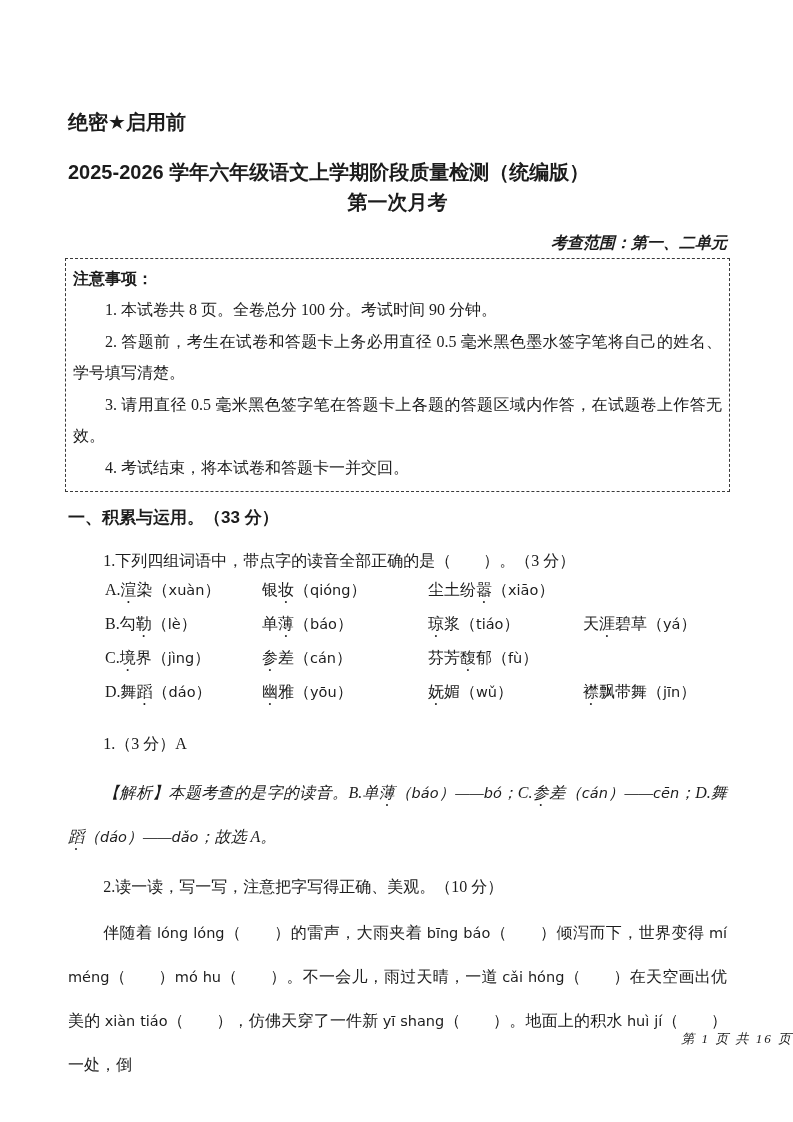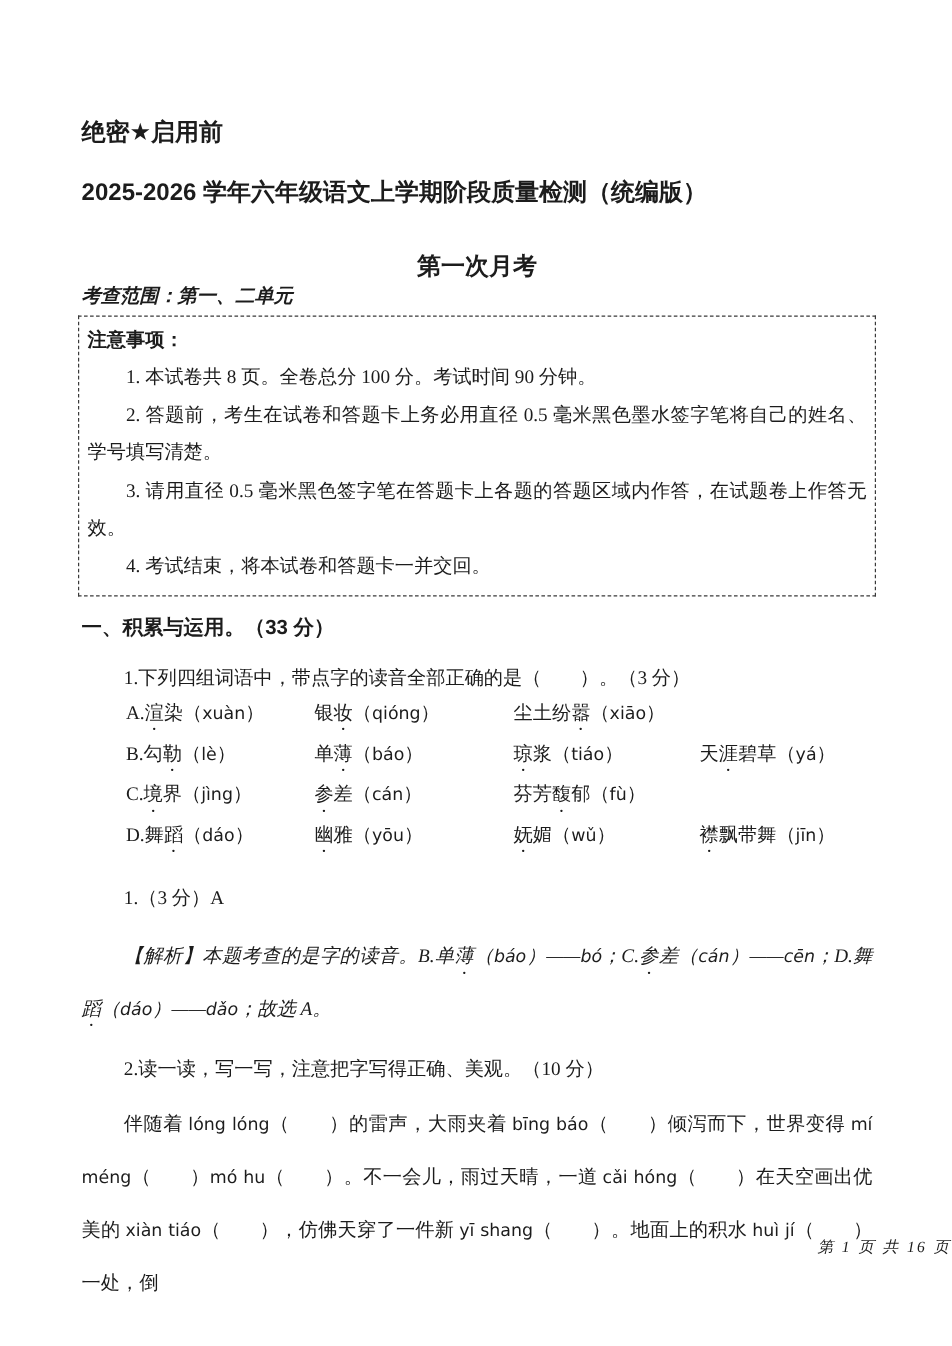--- a/index.html
+++ b/index.html
@@ -18,24 +18,24 @@
   }
   .hei { font-family: "Liberation Sans", "DejaVu Sans", sans-serif; font-weight: bold; }
   .kai { font-style: italic; }
   .py  { font-family: "DejaVu Sans", "Liberation Sans", sans-serif; font-size: 14.5px; }
   .dot {
     -webkit-text-emphasis: filled dot #1c1c1c;
     -webkit-text-emphasis-position: under left;
     text-emphasis: filled dot #1c1c1c;
     text-emphasis-position: under left;
   }
-  .secrecy { font-size: 20px; line-height: 28px; }
+  .secrecy { font-size: 20px; line-height: 28px; margin-top: 11px; }
   .title    { font-size: 20px; line-height: 30px; margin-top: 21px; font-weight: bold; }
-  .subtitle { font-size: 20px; line-height: 30px; text-align: center; margin-top: 31px; font-weight: bold; }
-  .scope    { font-size: 16px; line-height: 22px; text-align: left; margin-top: 0; font-weight: bold; }
+  .subtitle { font-size: 20px; line-height: 30px; text-align: center; margin-top: 0; font-weight: bold; }
+  .scope    { font-size: 16px; line-height: 22px; text-align: right; margin-top: 15px; font-weight: bold; }
   .notice-box {
     margin-top: 4px;
     margin-left: -3px;
     margin-right: -3px;
     border: 1.6px dashed #3a3a3a;
     padding: 4px 7px 8px 7px;
   }
   .notice-heading { font-size: 16px; line-height: 31px; }
   .notice-item { font-size: 16px; line-height: 31.5px; text-indent: 2em; text-align: justify; }
   .section-heading { font-size: 17px; line-height: 24px; margin-top: 14px; }

